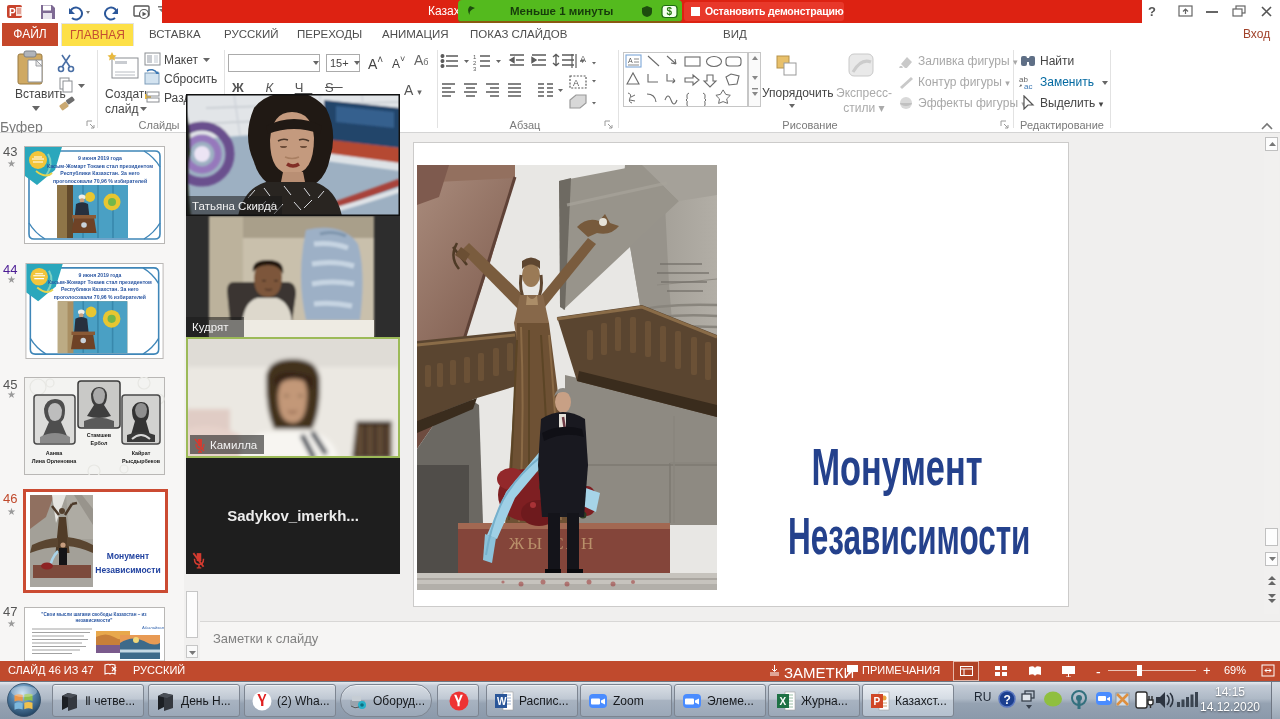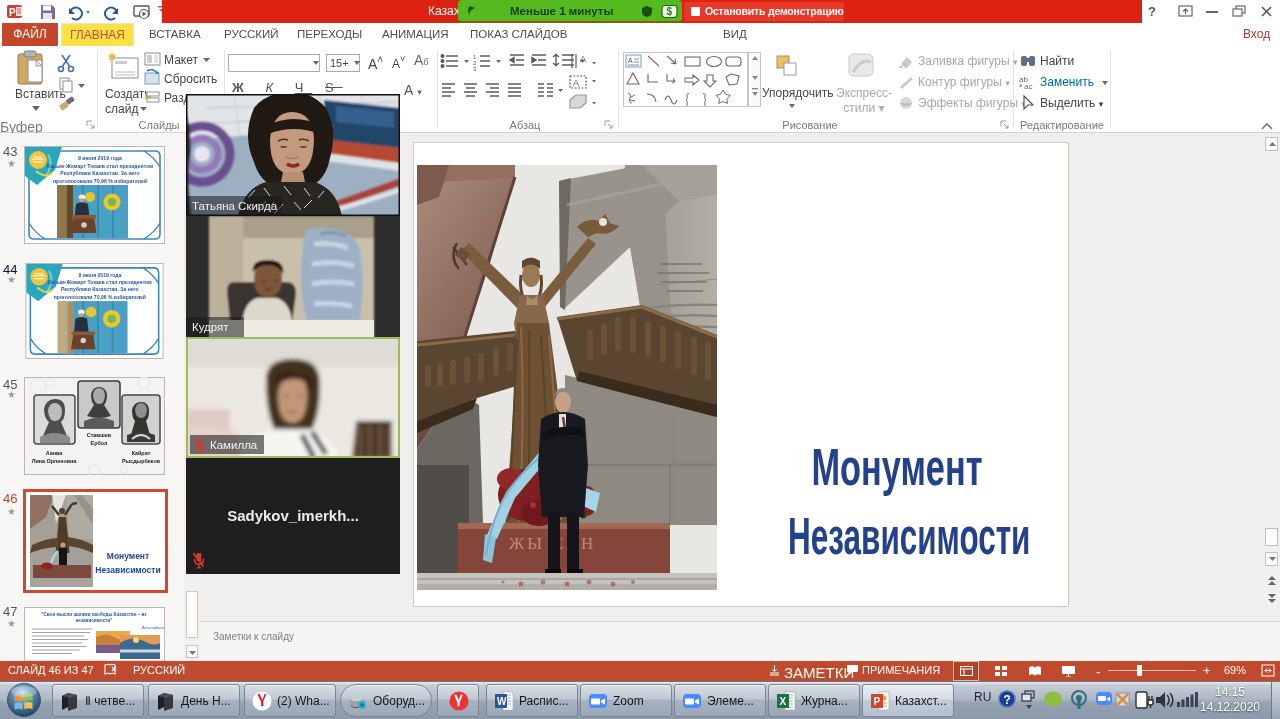--- a/index.html
+++ b/index.html
@@ -330,21 +330,21 @@
 
   <div class="abs" style="left:184px;top:133px;width:16px;height:528px;background:#f1f0ef;"></div>
   <div class="abs" style="left:186px;top:591px;width:12px;height:47px;background:#fdfdfd;border:1px solid #c6c6c6;"></div>
   <div class="abs" style="left:186px;top:645px;width:12px;height:13px;background:#f9f9f9;border:1px solid #c6c6c6;"></div>
   <svg class="abs" style="left:188px;top:650px;" width="9" height="6">
       <path d="M1 1 h7 l-3.5 4 z" fill="#777"></path>
     </svg>
 
   <div class="abs" style="left:3px;top:144px;color:#555;font-size:13px;">43</div>
   <div class="abs" style="left:7px;top:158px;color:#9a9a9a;font-size:10px;">★</div>
-  <div class="abs" style="left:3px;top:262px;color:#0f172a;font-size:13px;">44</div>
+  <div class="abs" style="left:3px;top:262px;color:#4c1d95;font-size:13px;">44</div>
   <div class="abs" style="left:7px;top:274px;color:#9a9a9a;font-size:10px;">★</div>
   <div class="abs" style="left:3px;top:377px;color:#555;font-size:13px;">45</div>
   <div class="abs" style="left:7px;top:389px;color:#9a9a9a;font-size:10px;">★</div>
   <div class="abs" style="left:3px;top:491px;color:#c0492c;font-size:13px;">46</div>
   <div class="abs" style="left:7px;top:506px;color:#9a9a9a;font-size:10px;">★</div>
   <div class="abs" style="left:3px;top:604px;color:#555;font-size:13px;">47</div>
   <div class="abs" style="left:7px;top:618px;color:#9a9a9a;font-size:10px;">★</div>
 
   <div id="th43" class="abs" style="left:24px;top:146px;width:141px;height:98px;">
     <svg width="141" height="98" viewBox="0 0 141 98">
@@ -662,21 +662,21 @@
   <div class="abs" style="left:1265px;top:552px;width:13px;height:14px;background:#fdfdfd;border:1px solid #c0c0c0;"></div>
   <svg class="abs" style="left:1268px;top:556px;" width="9" height="6">
       <path d="M1 1 h7 l-3.5 4 z" fill="#777"></path>
     </svg>
   <svg class="abs" style="left:1266px;top:572px;" width="12" height="32" viewBox="0 0 12 32">
     <path d="M2 8 l4-4 4 4 z M2 13 l4-4 4 4 z" fill="#666"></path>
     <path d="M2 22 l4 4 4-4 z M2 27 l4 4 4-4 z" fill="#666"></path>
   </svg>
 
   <div class="abs" style="left:200px;top:621px;width:1080px;height:40px;background:#f6f5f4;border-top:1px solid #d8d7d6;"></div>
-  <div class="abs" style="left:213px;top:631px;color:#808080;font-size:10px;">Заметки к слайду</div>
+  <div class="abs" style="left:213px;top:631px;color:#808080;font-size:13px;">Заметки к слайду</div>
 
   <div class="abs" style="left:0;top:661px;width:1280px;height:20px;background:#c04a2d;"></div>
   <div class="abs" style="left:8px;top:664px;color:#fff;font-size:11px;">СЛАЙД 46 ИЗ 47</div>
   <svg class="abs" style="left:103px;top:663px;" width="15" height="14" viewBox="0 0 15 14">
     <path d="M2 2 q4-1.5 5 0 q1-1.5 5 0 v9 q-4-1.5-5 0 q-1-1.5-5 0 z" fill="none" stroke="#fff" stroke-width="1.1"></path>
     <path d="M9 4 l4 4 M13 4 l-4 4" stroke="#fff" stroke-width="1.1"></path>
   </svg>
   <div class="abs" style="left:133px;top:664px;color:#fff;font-size:11px;">РУССКИЙ</div>
   <svg class="abs" style="left:768px;top:664px;" width="13" height="12">
       <path d="M2 9 h9 M2 11 h9 M6.5 1 v6 M4 5 l2.5 2.5 2.5-2.5" stroke="#fff" fill="none"></path>

